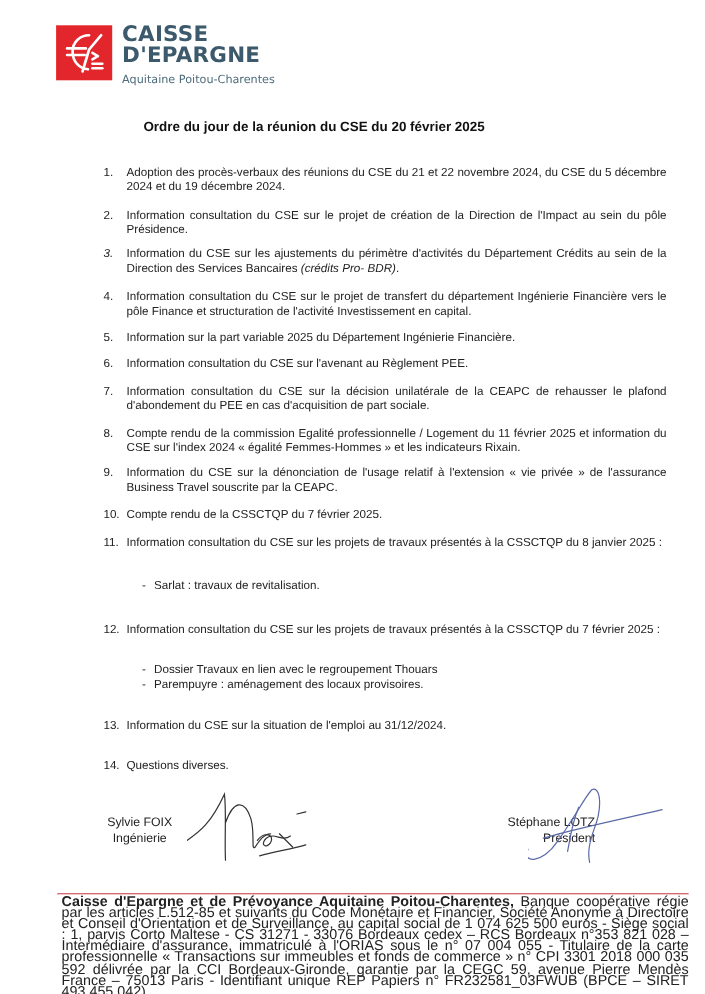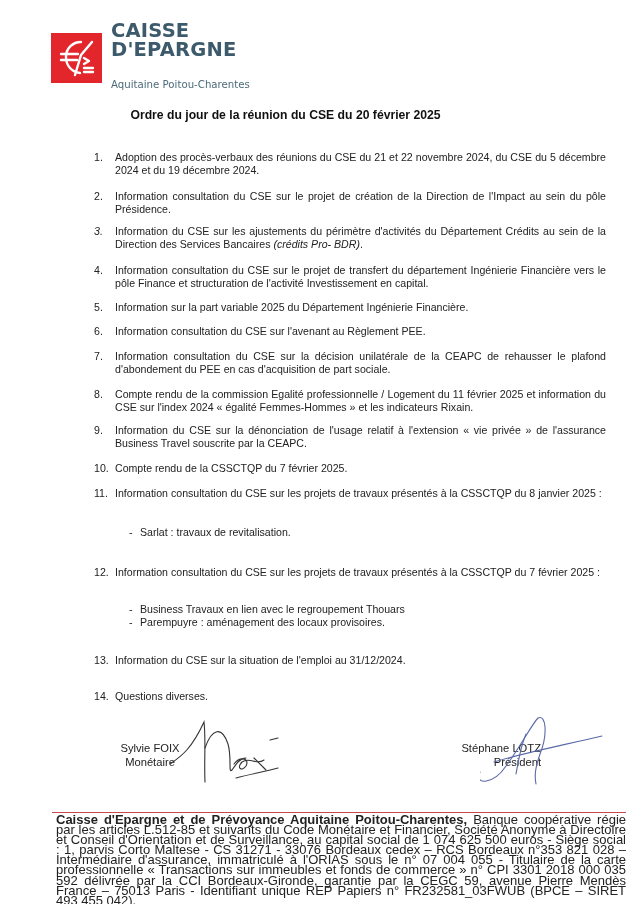--- a/index.html
+++ b/index.html
@@ -1,24 +1,24 @@
 <!DOCTYPE html>
 <html><head>
   <meta charset="utf-8">
   <style>
     * { margin: 0; padding: 0; box-sizing: border-box; }
     html, body { width: 641px; height: 904px; background: #ffffff; overflow: hidden; }
     body { position: relative; font-family: "Liberation Sans", sans-serif; color: #1a1a1a; }
 
-    .logo { position: absolute; left: 51px; top: 23px; display: flex; align-items: center; }
+    .logo { position: absolute; left: 51px; top: 23px; display: flex; align-items: flex-start; }
     .logo-square { width: 51px; height: 50px; background: #e2262b; position: relative; }
     .logo-square svg { position: absolute; left: 0; top: 0; }
     .logo-text { margin-left: 9px; margin-top: -2px; }
     .logo-line1, .logo-line2 { font-family: "DejaVu Sans", sans-serif; font-weight: bold; color: #3c5a6b; font-size: 19.5px; line-height: 19px; letter-spacing: 0.2px; }
-    .logo-line3 { font-family: "DejaVu Sans", sans-serif; color: #4d6b7a; font-size: 10.2px; line-height: 14px; margin-top: 19px; }
+    .logo-line3 { font-family: "DejaVu Sans", sans-serif; color: #4d6b7a; font-size: 10.2px; line-height: 14px; margin-top: 7px; }
 
     .title { position: absolute; left: 0; width: 571px; top: 108px; text-align: center; font-weight: bold; font-size: 12.2px; color: #111; }
 
     .agenda { position: absolute; left: 94px; top: 151px; width: 512px; font-size: 10.6px; line-height: 13.2px; color: #222; }
     .item { position: absolute; left: 0; width: 512px; }
     .item .num { position: absolute; left: 0; top: 0; width: 22px; }
     .item .txt { margin-left: 21px; text-align: justify; }
     .item .txt i { font-style: italic; }
     .sub { position: absolute; left: 21px; width: 480px; }
     .sub .dash { position: absolute; left: 14px; }
@@ -105,39 +105,39 @@
   <div class="sub" style="top:375px">
     <span class="dash">-</span>
     <div class="stxt">Sarlat : travaux de revitalisation.</div>
   </div>
   <div class="item" style="top:415px">
     <span class="num">12.</span>
     <div class="txt">Information consultation du CSE sur les projets de travaux présentés à la CSSCTQP du 7 février 2025 :</div>
   </div>
   <div class="sub" style="top:452px">
     <span class="dash">-</span>
-    <div class="stxt">Business Travaux en lien avec le regroupement Thouars</div>
+    <div class="stxt">Dossier Travaux en lien avec le regroupement Thouars</div>
   </div>
   <div class="sub" style="top:465px">
     <span class="dash">-</span>
     <div class="stxt">Parempuyre : aménagement des locaux provisoires.</div>
   </div>
   <div class="item" style="top:503px">
     <span class="num">13.</span>
     <div class="txt">Information du CSE sur la situation de l'emploi au 31/12/2024.</div>
   </div>
   <div class="item" style="top:539px">
     <span class="num">14.</span>
     <div class="txt">Questions diverses.</div>
   </div>
 </div>
 
-<div class="sign" style="left:108px; top:742px; width:84px;">
+<div class="sign" style="left:85px; top:742px; width:84px;">
   <div>Sylvie FOIX</div>
-  <div>Monétaire</div>
+  <div>Ingénierie</div>
 </div>
 <svg class="sig-svg" style="left:170px; top:718px;" width="130" height="66" viewBox="0 0 130 66">
   <g fill="none" stroke="#333" stroke-width="1.1" stroke-linecap="round">
     <path d="M0 46 C12 38 22 30 34 4 C36 20 34 44 35 64"></path>
     <path d="M35 30 C42 10 52 8 58 26 C62 40 58 56 62 52 C66 46 70 40 76 40"></path>
     <path d="M64 46 C70 38 80 40 76 48 C72 54 66 50 72 44 C80 38 86 48 94 42"></path>
     <path d="M84 40 L96 52"></path>
     <path d="M66 60 C80 56 94 54 108 50"></path>
     <path d="M100 22 L108 20"></path>
   </g>

